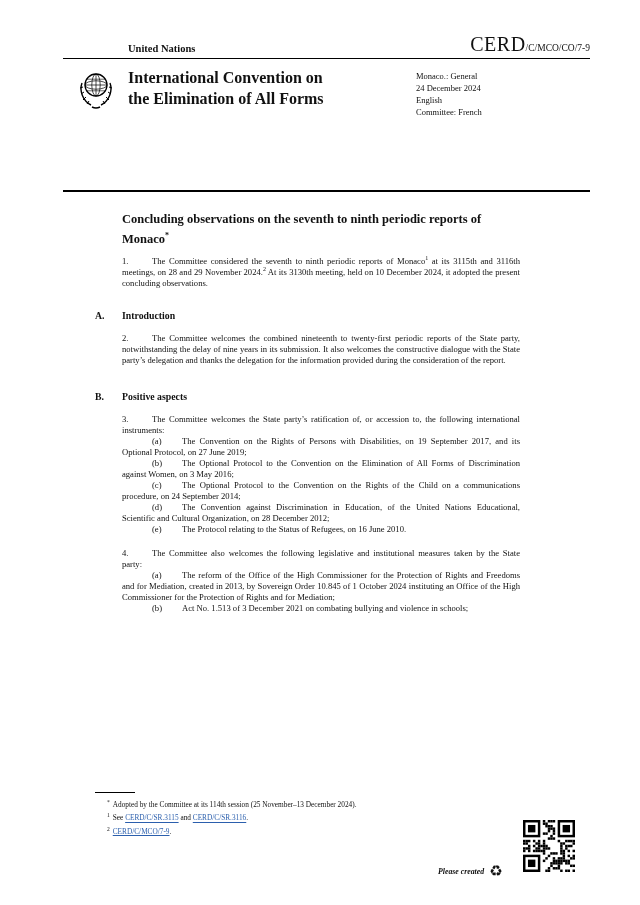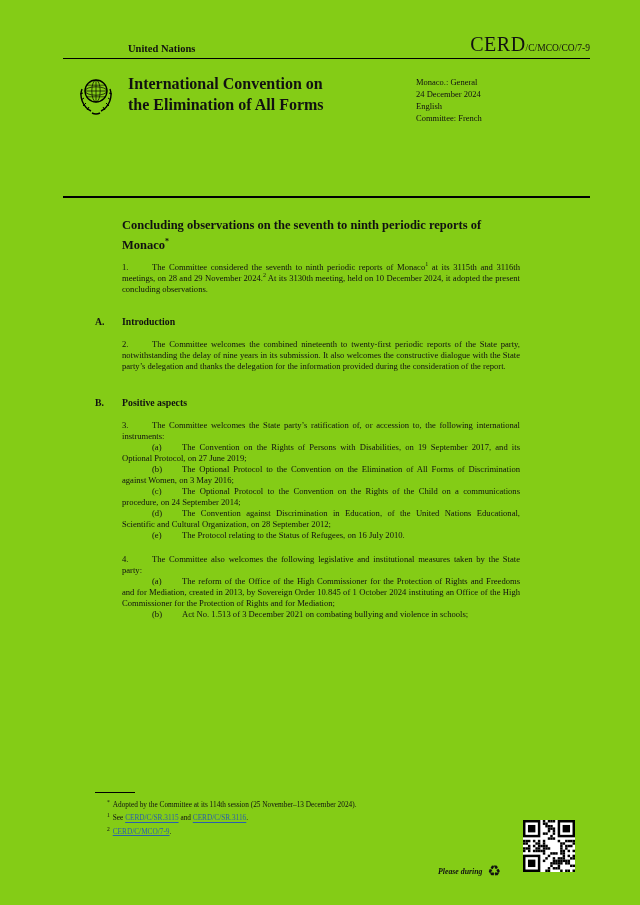--- a/index.html
+++ b/index.html
@@ -1,37 +1,37 @@
 <!DOCTYPE html>
 <html><head>
 <meta charset="utf-8">
 <style>
   * { margin:0; padding:0; box-sizing:border-box; }
   html,body { background:#e8e8e8; }
   .page {
     position:relative;
     width:640px; height:905px;
     margin:0 auto;
-    background:#84cc16;
+    background:#ffffff;
     font-family:"Liberation Serif","DejaVu Serif",serif;
     color:#111;
     overflow:hidden;
   }
   .inner { padding:0 50px 0 63px; }
 
   
   .top-row { display:flex; justify-content:space-between; align-items:flex-end; margin-top:34px; }
   .org-name { font-weight:bold; font-size:10.5px; margin-left:65px; }
   .doc-symbol { line-height:1; }
   .doc-symbol .big { font-size:20px; letter-spacing:.5px; }
   .doc-symbol .small { font-size:9.5px; }
   .rule-thin { border:none; border-top:1.2px solid #000; margin-top:4px; }
 
   
-  .masthead { display:flex; margin-top:14px; }
+  .masthead { display:flex; margin-top:8px; }
   .emblem { width:42px; height:46px; margin-left:12px; flex:0 0 auto; }
   .mast-title { font-weight:bold; font-size:16px; line-height:21px; margin-left:11px; width:260px; }
   .mast-info { font-size:8.5px; line-height:12px; margin-left:28px; padding-top:3px; }
 
   .rule-thick { border:none; border-top:2.5px solid #000; margin-top:72px; }
 
   .committee { font-weight:bold; font-size:9.5px; margin-top:13px; }
 
   .doc-title { font-weight:bold; font-size:12.5px; line-height:15.5px; margin:20px 8px 0 59px; max-width:360px; }
   .doc-title sup { font-size:8px; }
@@ -121,42 +121,42 @@
       <div class="section-head" style="margin-left:-27px; margin-top:25px;">
         <span class="letter">B.</span>
         <span>Positive aspects</span>
       </div>
 
       <p class="para" style="margin-top:12px;"><span class="num">3.</span><span>The Committee welcomes the State party’s ratification of, or accession to, the following international instruments:</span></p>
 
       <p class="item"><span class="label">(a)</span><span>The Convention on the Rights of Persons with Disabilities, on 19 September 2017, and its Optional Protocol, on 27 June 2019;</span></p>
       <p class="item"><span class="label">(b)</span><span>The Optional Protocol to the Convention on the Elimination of All Forms of Discrimination against Women, on 3 May 2016;</span></p>
       <p class="item"><span class="label">(c)</span><span>The Optional Protocol to the Convention on the Rights of the Child on a communications procedure, on 24 September 2014;</span></p>
-      <p class="item"><span class="label">(d)</span><span>The Convention against Discrimination in Education, of the United Nations Educational, Scientific and Cultural Organization, on 28 September 2012;</span></p>
-      <p class="item"><span class="label">(e)</span><span>The Protocol relating to the Status of Refugees, on 16 July 2010.</span></p>
+      <p class="item"><span class="label">(d)</span><span>The Convention against Discrimination in Education, of the United Nations Educational, Scientific and Cultural Organization, on 28 December 2012;</span></p>
+      <p class="item"><span class="label">(e)</span><span>The Protocol relating to the Status of Refugees, on 16 June 2010.</span></p>
 
       <p class="para" style="margin-top:13px;"><span class="num">4.</span><span>The Committee also welcomes the following legislative and institutional measures taken by the State party:</span></p>
 
       <p class="item"><span class="label">(a)</span><span>The reform of the Office of the High Commissioner for the Protection of Rights and Freedoms and for Mediation, created in 2013, by Sovereign Order 10.845 of 1 October 2024 instituting an Office of the High Commissioner for the Protection of Rights and for Mediation;</span></p>
       <p class="item"><span class="label">(b)</span><span>Act No. 1.513 of 3 December 2021 on combating bullying and violence in schools;</span></p>
 
     </div>
   </div>
 
   <div class="footnotes">
     <hr class="fn-rule">
     <div class="fn"><sup>*</sup><span>Adopted by the Committee at its 114th session (25 November–13 December 2024).</span></div>
     <div class="fn"><sup>1</sup><span>See </span><a class="doclink">CERD/C/SR.3115</a><span> and </span><a class="doclink">CERD/C/SR.3116</a><span>.</span></div>
     <div class="fn"><sup>2</sup><a class="doclink">CERD/C/MCO/7-9</a><span>.</span></div>
   </div>
 
   <div class="footer-left"><span>GE.24-23848  (E)</span><span class="code">080125</span><span class="code">080125</span></div>
 
   <div class="recycle">
-    <span class="lbl">Please during</span>
+    <span class="lbl">Please created</span>
     <span class="glyph">♻</span>
   </div>
 
   <svg class="qr" id="qr-svg" viewBox="0 0 21 21" aria-hidden="true">
       <rect x="0" y="0" width="21" height="21" fill="#fff"></rect>
       <rect x="0" y="0" width="7" height="7" fill="#000"></rect>
       <rect x="1" y="1" width="5" height="5" fill="#fff"></rect>
       <rect x="2" y="2" width="3" height="3" fill="#000"></rect>
       <rect x="14" y="0" width="7" height="7" fill="#000"></rect>
       <rect x="15" y="1" width="5" height="5" fill="#fff"></rect>

